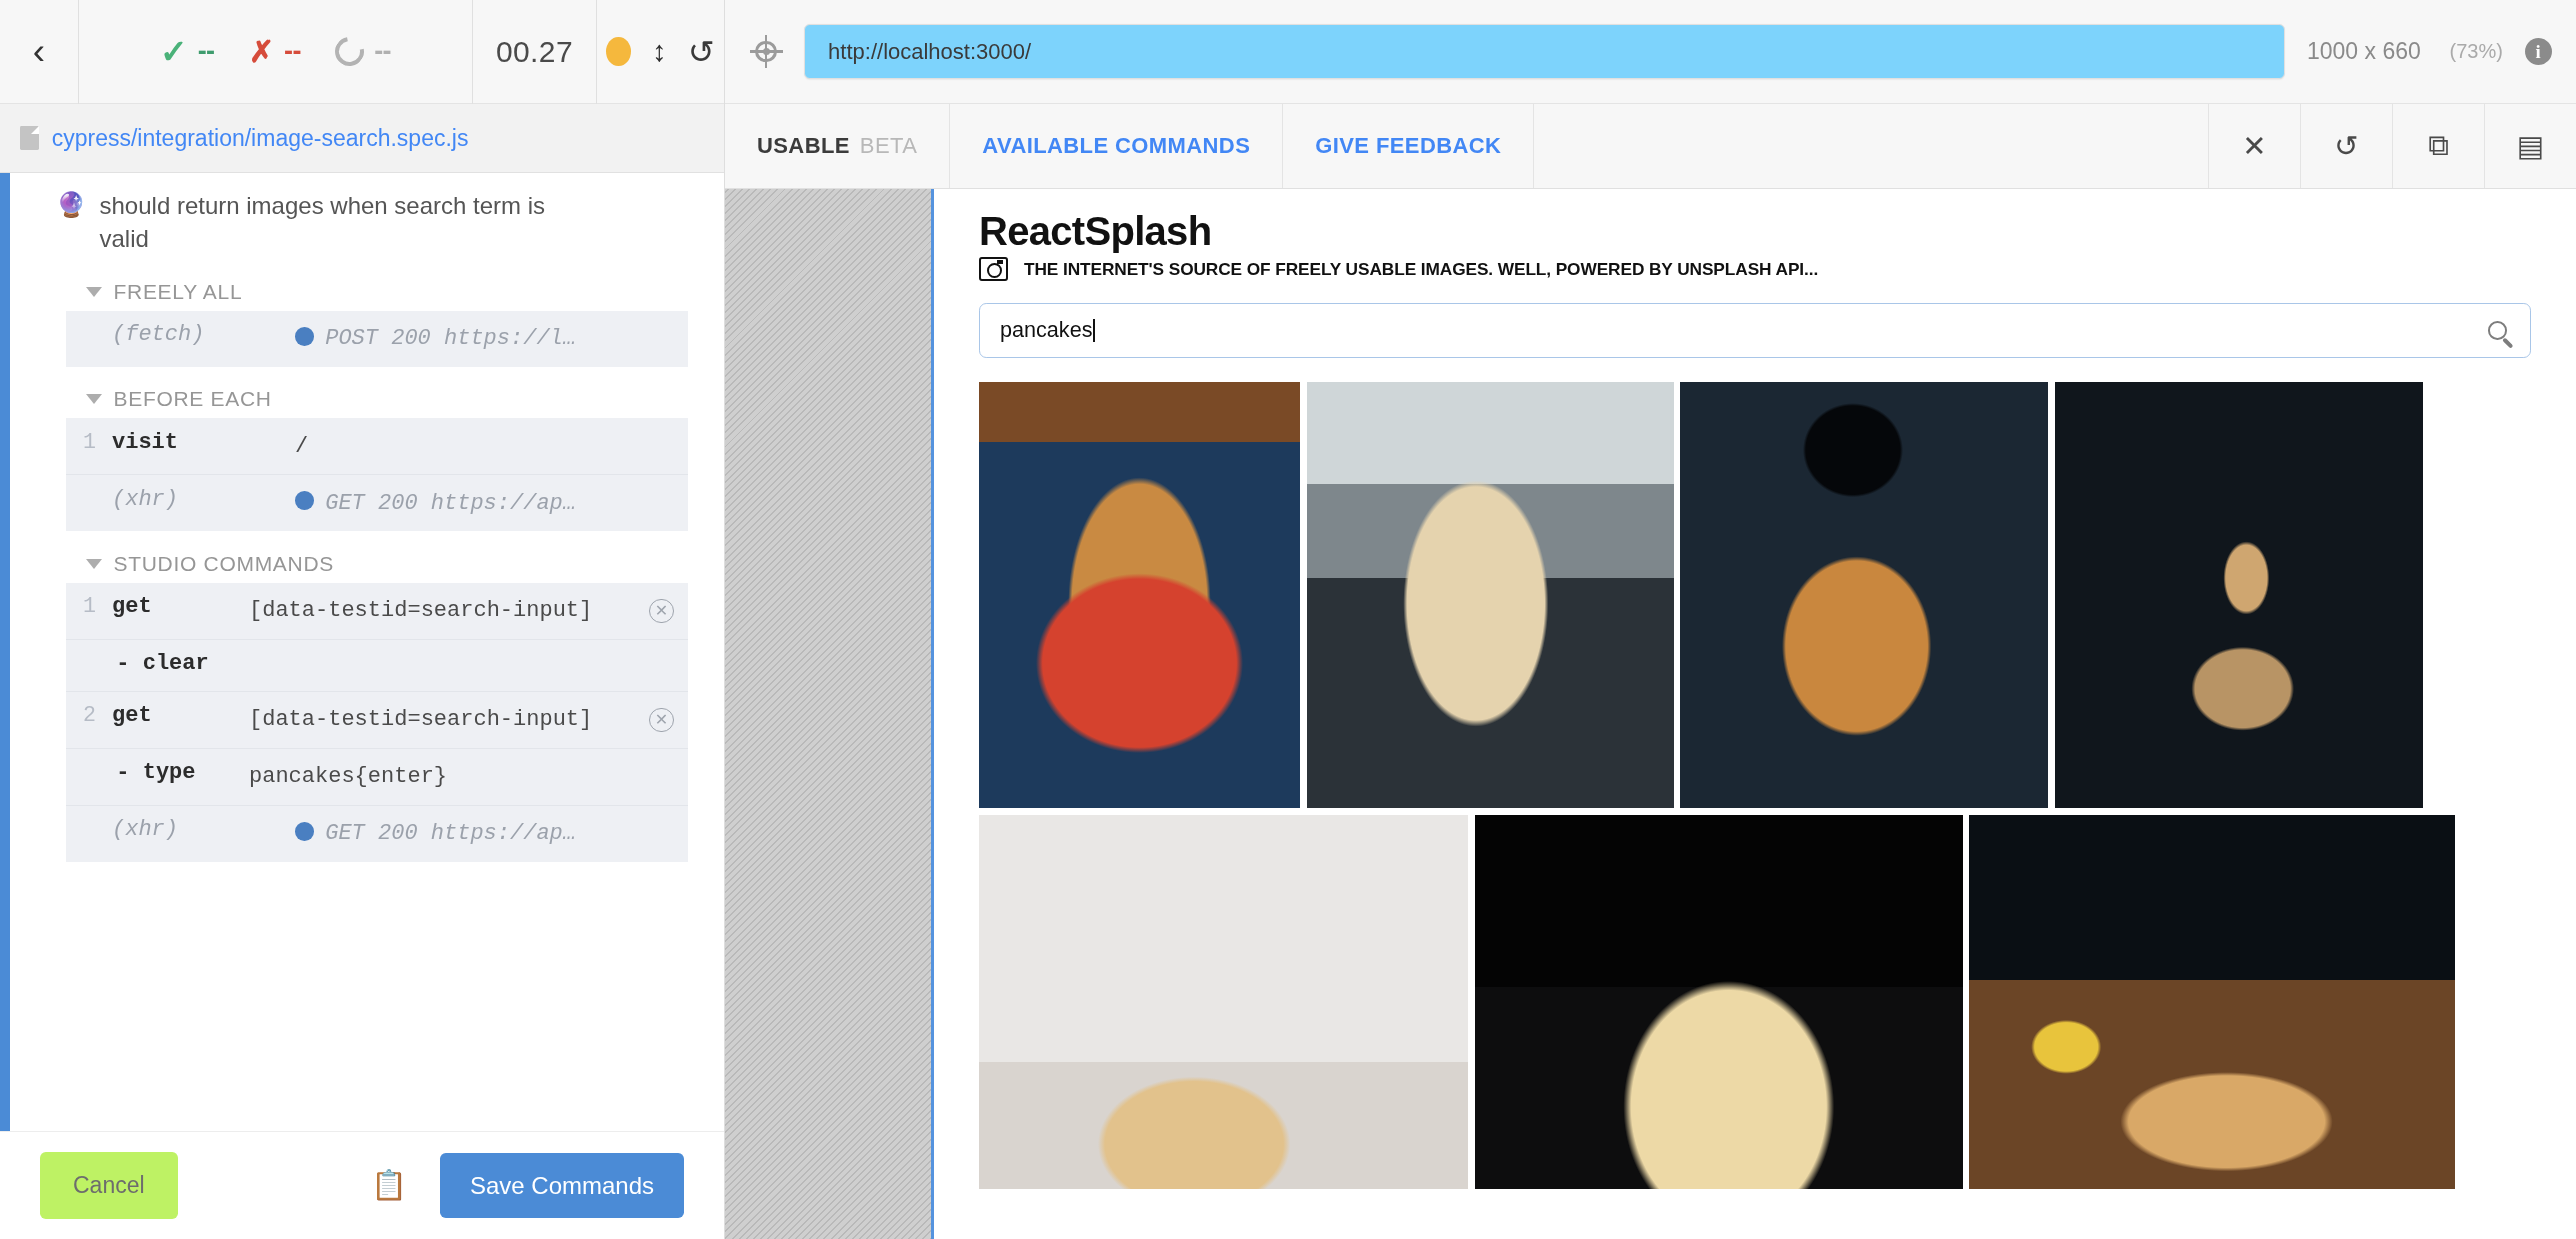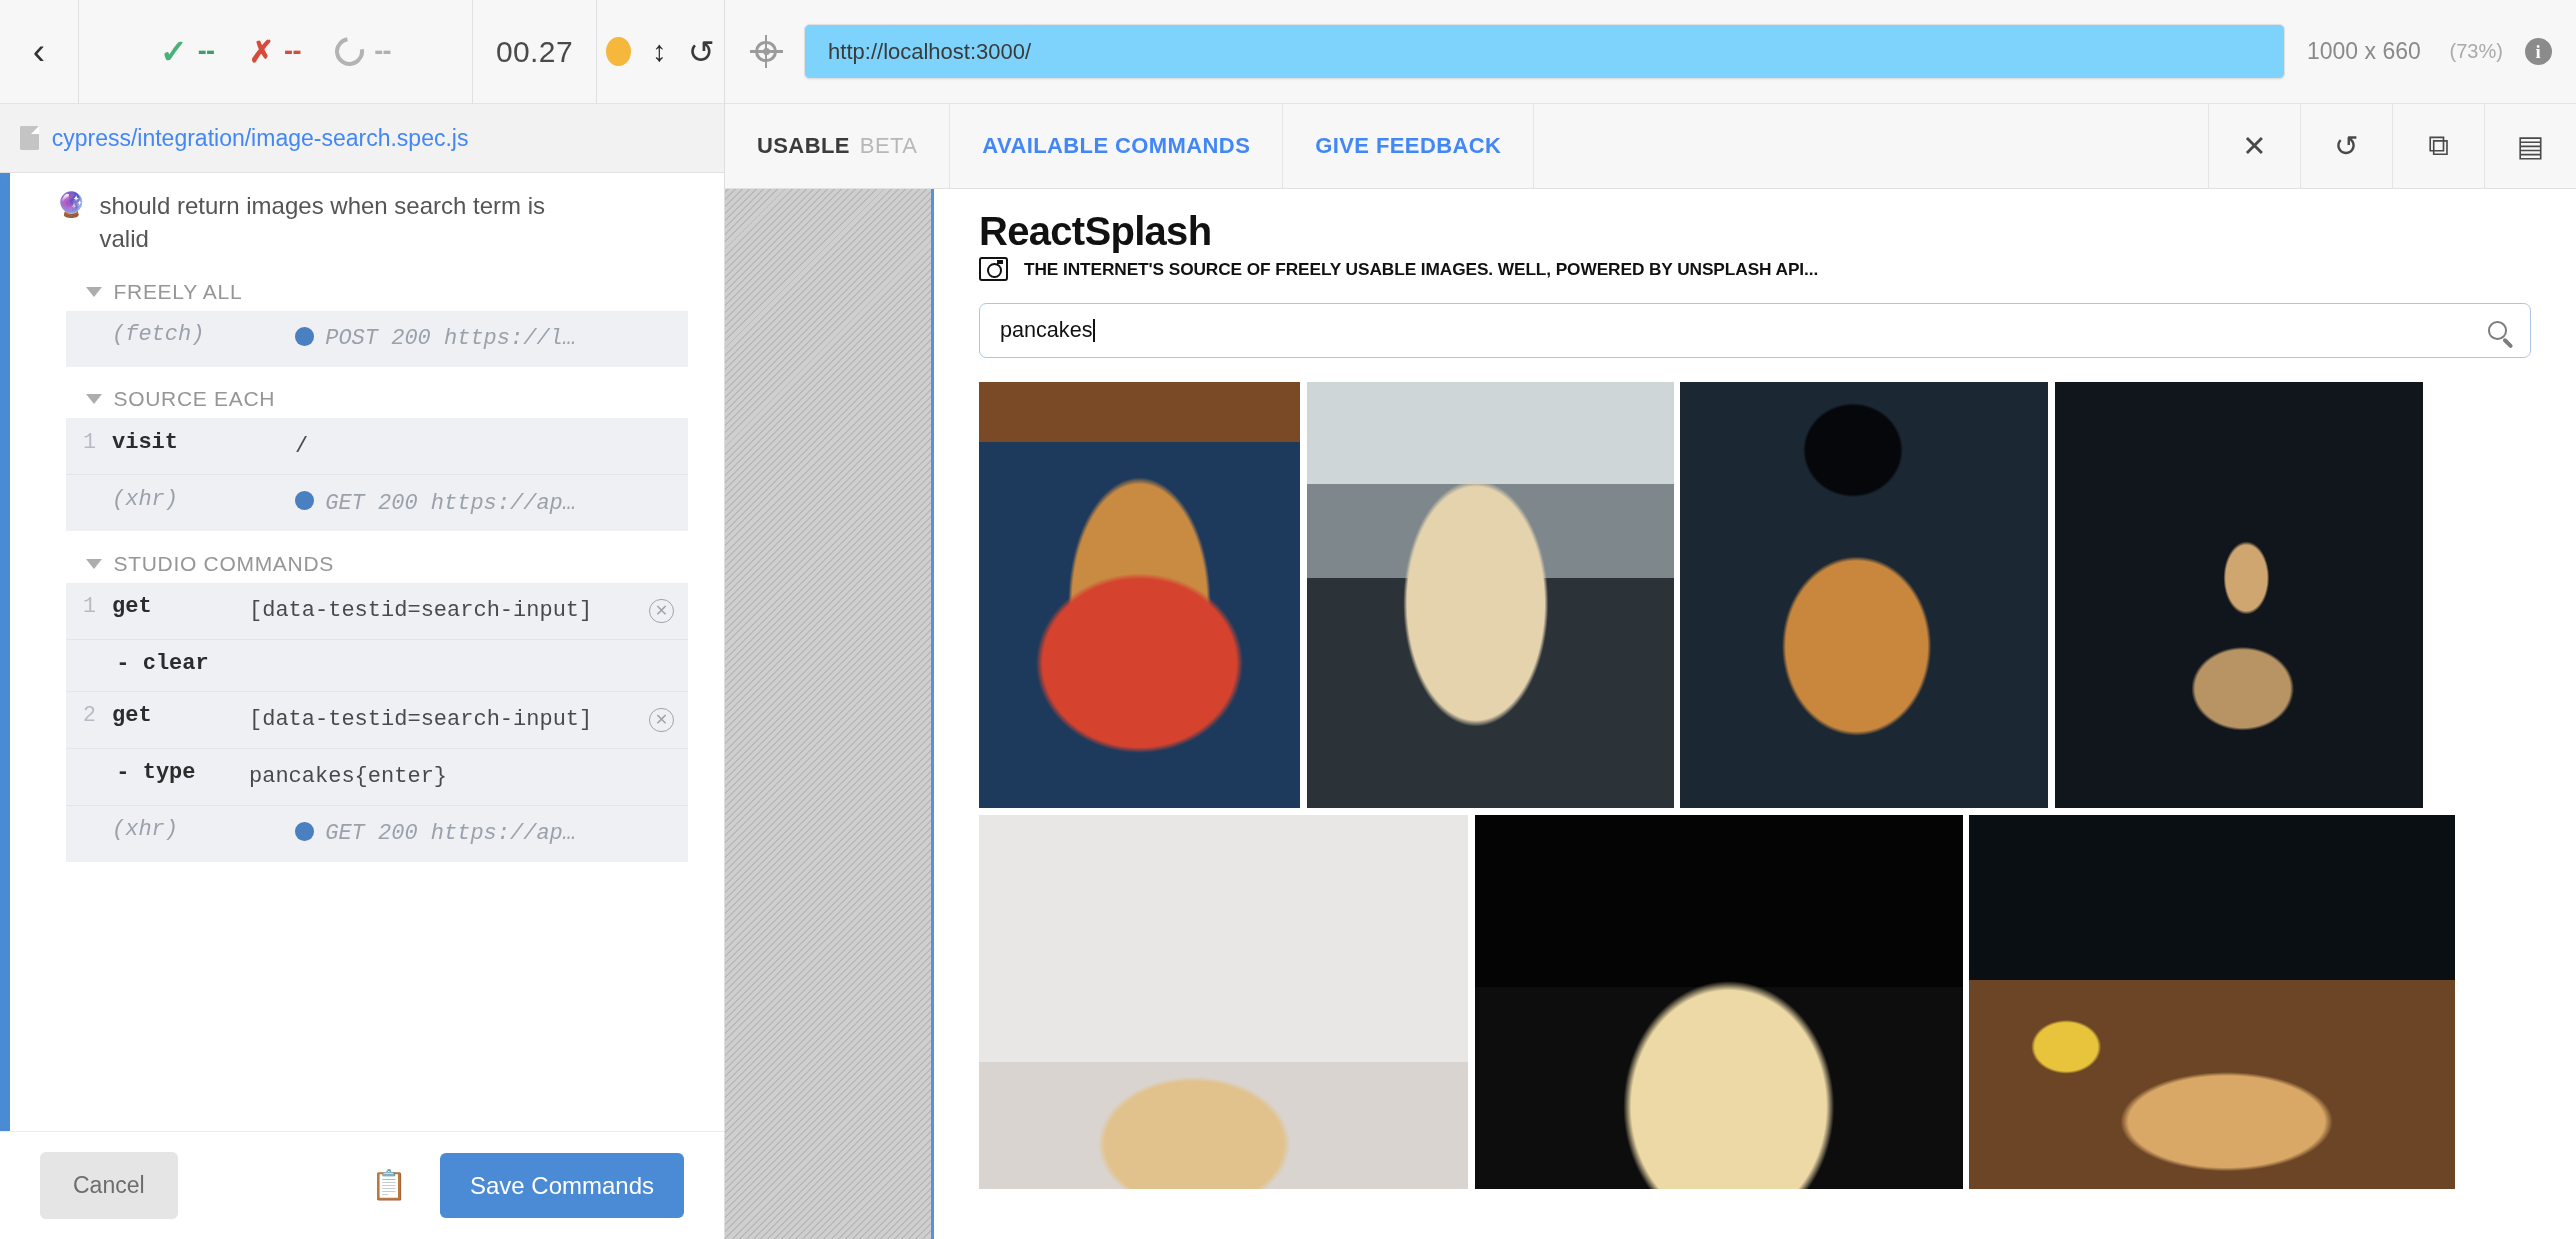--- a/index.html
+++ b/index.html
@@ -81,21 +81,21 @@
              font-weight: 400; }
   .cmd-name.pad { width: 183px; }
   .xhr-dot { display: inline-block; width: 18.7px; height: 18.7px; border-radius: 50%;
              background: #4a7fc1; margin-right: 11.5px; vertical-align: -1.4px; }
   .cmd-x { position: absolute; right: 14.4px; top: 16px; width: 24.5px; height: 24.5px;
            border: 1.4px solid #9ea4ad; border-radius: 50%; color: #9ea4ad;
            font-size: 16px; line-height: 21.6px; text-align: center; }
 
   .rep-footer { height: 108px; flex: none; display: flex; align-items: center;
                 padding: 0 40px; gap: 0; border-top: 0.7px solid #ededed; }
-  .btn-cancel { background: #e5e5e5; color: #6d6d6d; border: none; border-radius: 5.8px;
+  .btn-cancel { background: #bef264; color: #6d6d6d; border: none; border-radius: 5.8px;
                 font-size: 23px; padding: 20px 33px; font-family: inherit; }
   .footer-right { margin-left: auto; display: flex; align-items: center; gap: 32px; }
   .copy-ic { color: #4287f5; font-size: 29px; line-height: 1; }
   .btn-save { background: #4b8bd6; color: #fff; border: none; border-radius: 5.8px;
               font-size: 24px; padding: 18.7px 30px; font-family: inherit; }
 
   
   .runner { flex: 1; height: 1239px; display: flex; flex-direction: column; }
 
   .url-bar { height: 104px; background: #f7f7f7; border-bottom: 0.7px solid #e4e4e4;
@@ -247,21 +247,21 @@
             <span class="cmd-num"></span>
             <span class="cmd-name pad">(fetch)</span>
             <span class="cmd-msg"><i class="xhr-dot"></i><span>POST 200 https://l…</span></span>
           </div>
         </div>
       </div>
 
       <div class="hook">
         <div class="hook-hd">
           <span class="caret"></span>
-          <span class="hook-lbl">SOURCE EACH</span>
+          <span class="hook-lbl">BEFORE EACH</span>
         </div>
         <div class="cmds">
           <div class="cmd">
             <span class="cmd-num">1</span>
             <span class="cmd-name pad">visit</span>
             <span class="cmd-msg">/</span>
           </div>
           <div class="cmd muted">
             <span class="cmd-num"></span>
             <span class="cmd-name pad">(xhr)</span>

